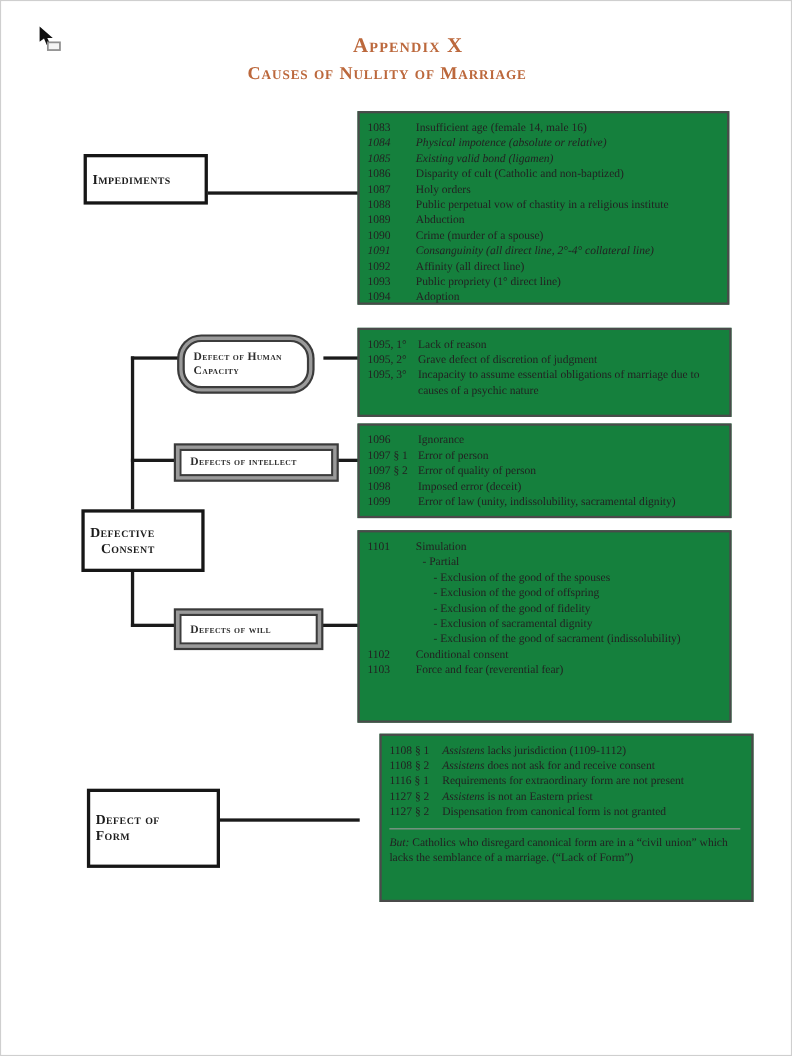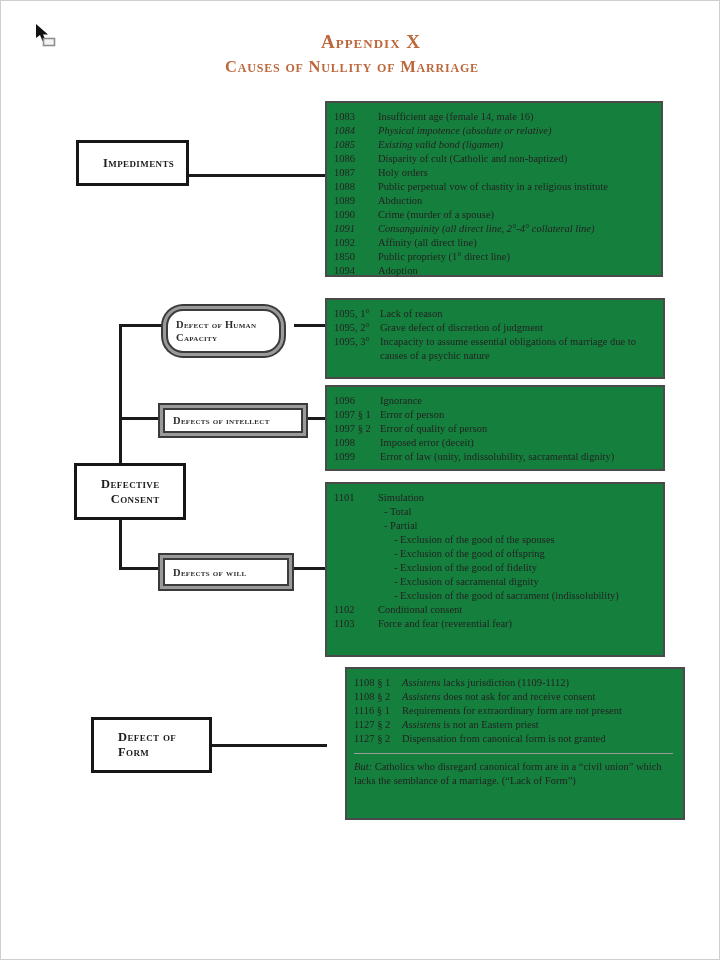--- a/index.html
+++ b/index.html
@@ -20,21 +20,21 @@
     color:#bc683c;
   }
   
   .cursor{position:absolute;left:28px;top:22px;width:30px;height:26px;}
   
   .mainbox{
     position:absolute;background:#fff;border:3px solid #161616;
     display:flex;align-items:center;z-index:3;box-sizing:border-box;
   }
   .mainbox .lbl{
-    padding:2px 24px;font-variant:small-caps;font-weight:bold;font-size:12.5px;
+    padding:2px 5px;font-variant:small-caps;font-weight:bold;font-size:12.5px;
     letter-spacing:0.4px;color:#1c1c1c;line-height:15px;
   }
   .branchbox{
     position:absolute;background:#fff;
     border:2px solid #3c3c3c;outline:3px solid #9a9a9a;
     box-shadow:0 0 0 5px #3a3a3a;
     display:flex;align-items:center;z-index:3;box-sizing:border-box;
   }
   .branchbox .lbl{
     padding:1px 8px;font-variant:small-caps;font-weight:bold;font-size:10.5px;
@@ -93,21 +93,21 @@
     <div class="lbl">Impediments</div>
   </div>
 
   <div class="mainbox" style="left:73px;top:462px;width:112px;height:57px;text-align:right;">
     <div class="lbl">
       <span>Defective</span><br>
       <span>Consent</span>
     </div>
   </div>
 
-  <div class="mainbox" style="left:90px;top:716px;width:121px;height:56px;">
+  <div class="mainbox" style="left:78px;top:716px;width:121px;height:72px;">
     <div class="lbl">
       <span>Defect of</span><br>
       <span>Form</span>
     </div>
   </div>
 
   <div class="branchbox" style="left:165px;top:308px;width:115px;height:44px;border-radius:17px;">
     <div class="lbl">
       <span>Defect of Human</span><br>
       <span>Capacity</span>
@@ -157,21 +157,21 @@
       </div>
     <div class="row it">
         <span class="num">1091</span>
         <span class="txt">Consanguinity (all direct line, 2°-4° collateral line)</span>
       </div>
     <div class="row">
         <span class="num">1092</span>
         <span class="txt">Affinity (all direct line)</span>
       </div>
     <div class="row">
-        <span class="num">1850</span>
+        <span class="num">1093</span>
         <span class="txt">Public propriety (1° direct line)</span>
       </div>
     <div class="row">
         <span class="num">1094</span>
         <span class="txt">Adoption</span>
       </div>
   </div>
 
   <div class="listbox" style="left:324px;top:297px;width:340px;height:81px;">
     <div class="row">
@@ -211,24 +211,20 @@
       </div>
   </div>
 
   <div class="listbox" style="left:324px;top:481px;width:340px;height:175px;">
     <div class="row">
         <span class="num">1101</span>
         <span class="txt">Simulation</span>
       </div>
     <div class="row">
         <span class="num"></span>
-        <span class="txt ind1">- Total</span>
-      </div>
-    <div class="row">
-        <span class="num"></span>
         <span class="txt ind1">- Partial</span>
       </div>
     <div class="row">
         <span class="num"></span>
         <span class="txt ind2">- Exclusion of the good of the spouses</span>
       </div>
     <div class="row">
         <span class="num"></span>
         <span class="txt ind2">- Exclusion of the good of offspring</span>
       </div>

